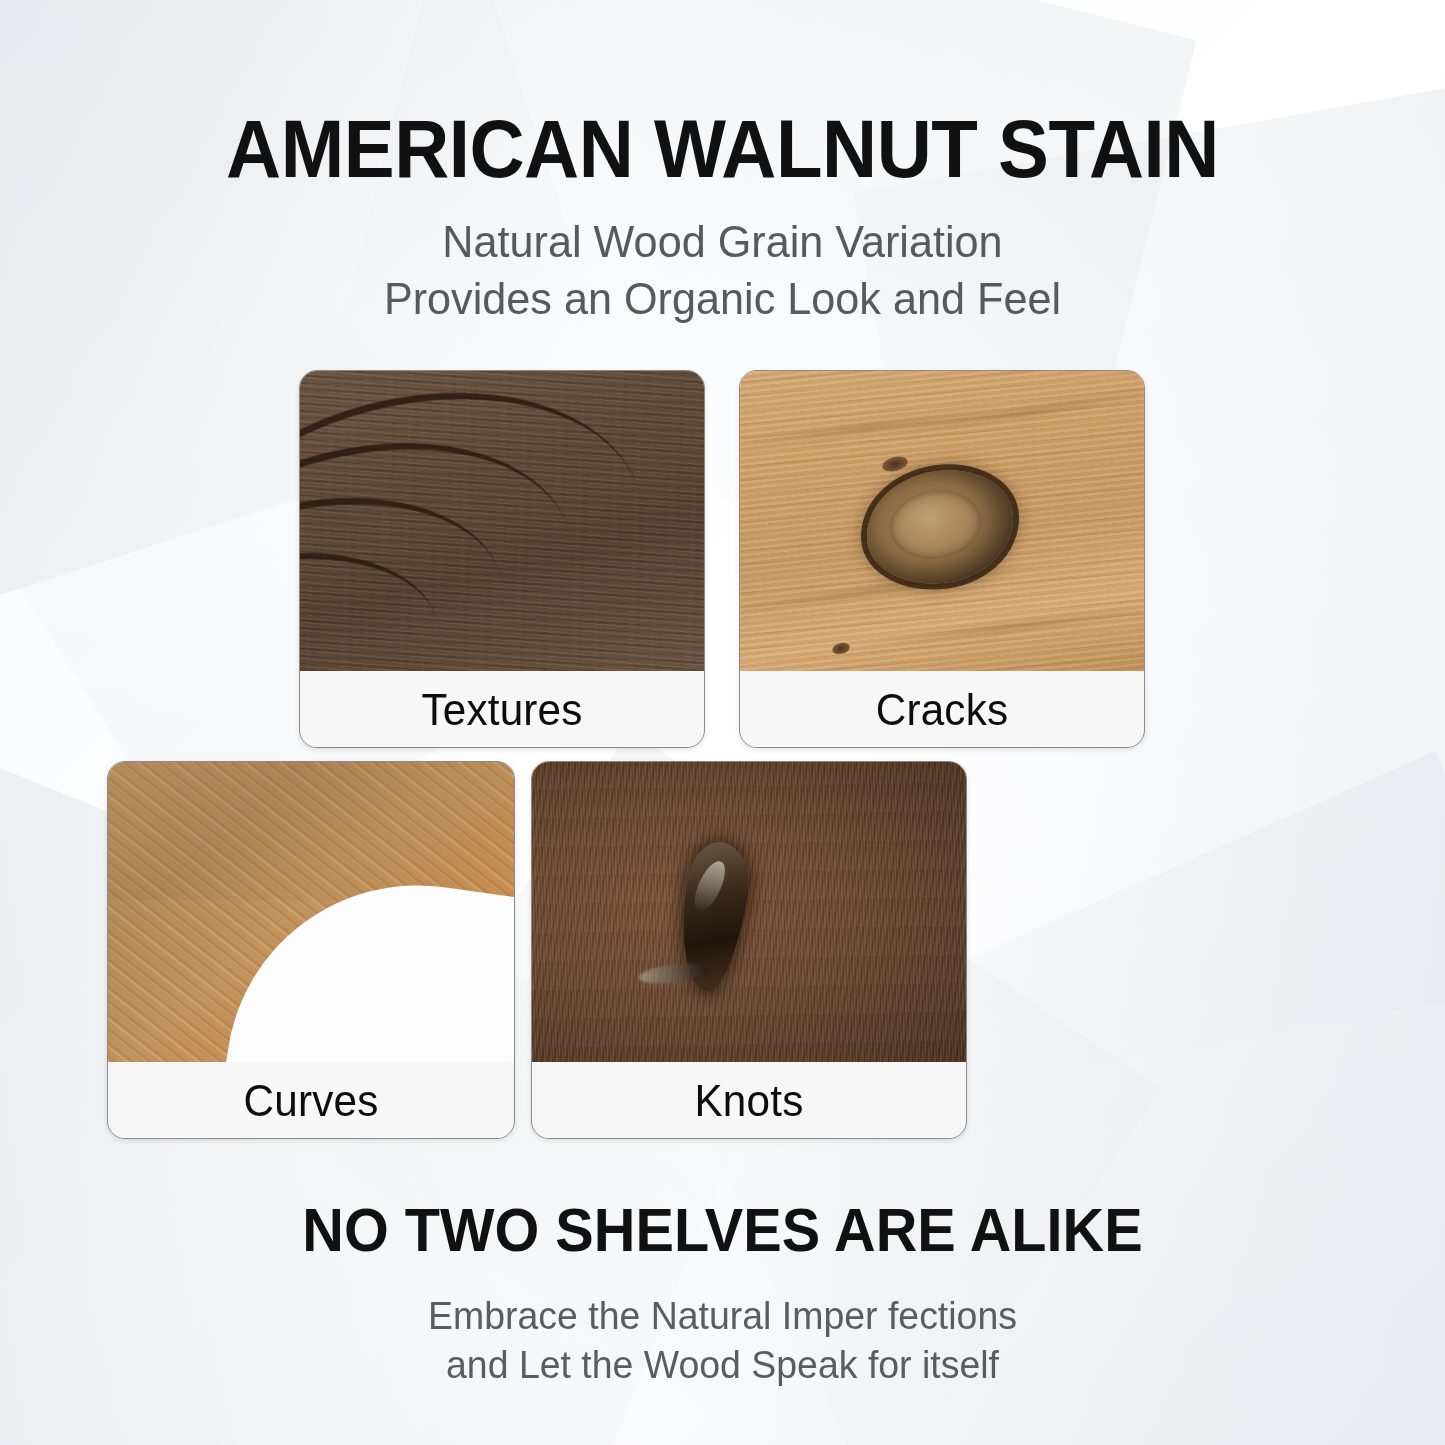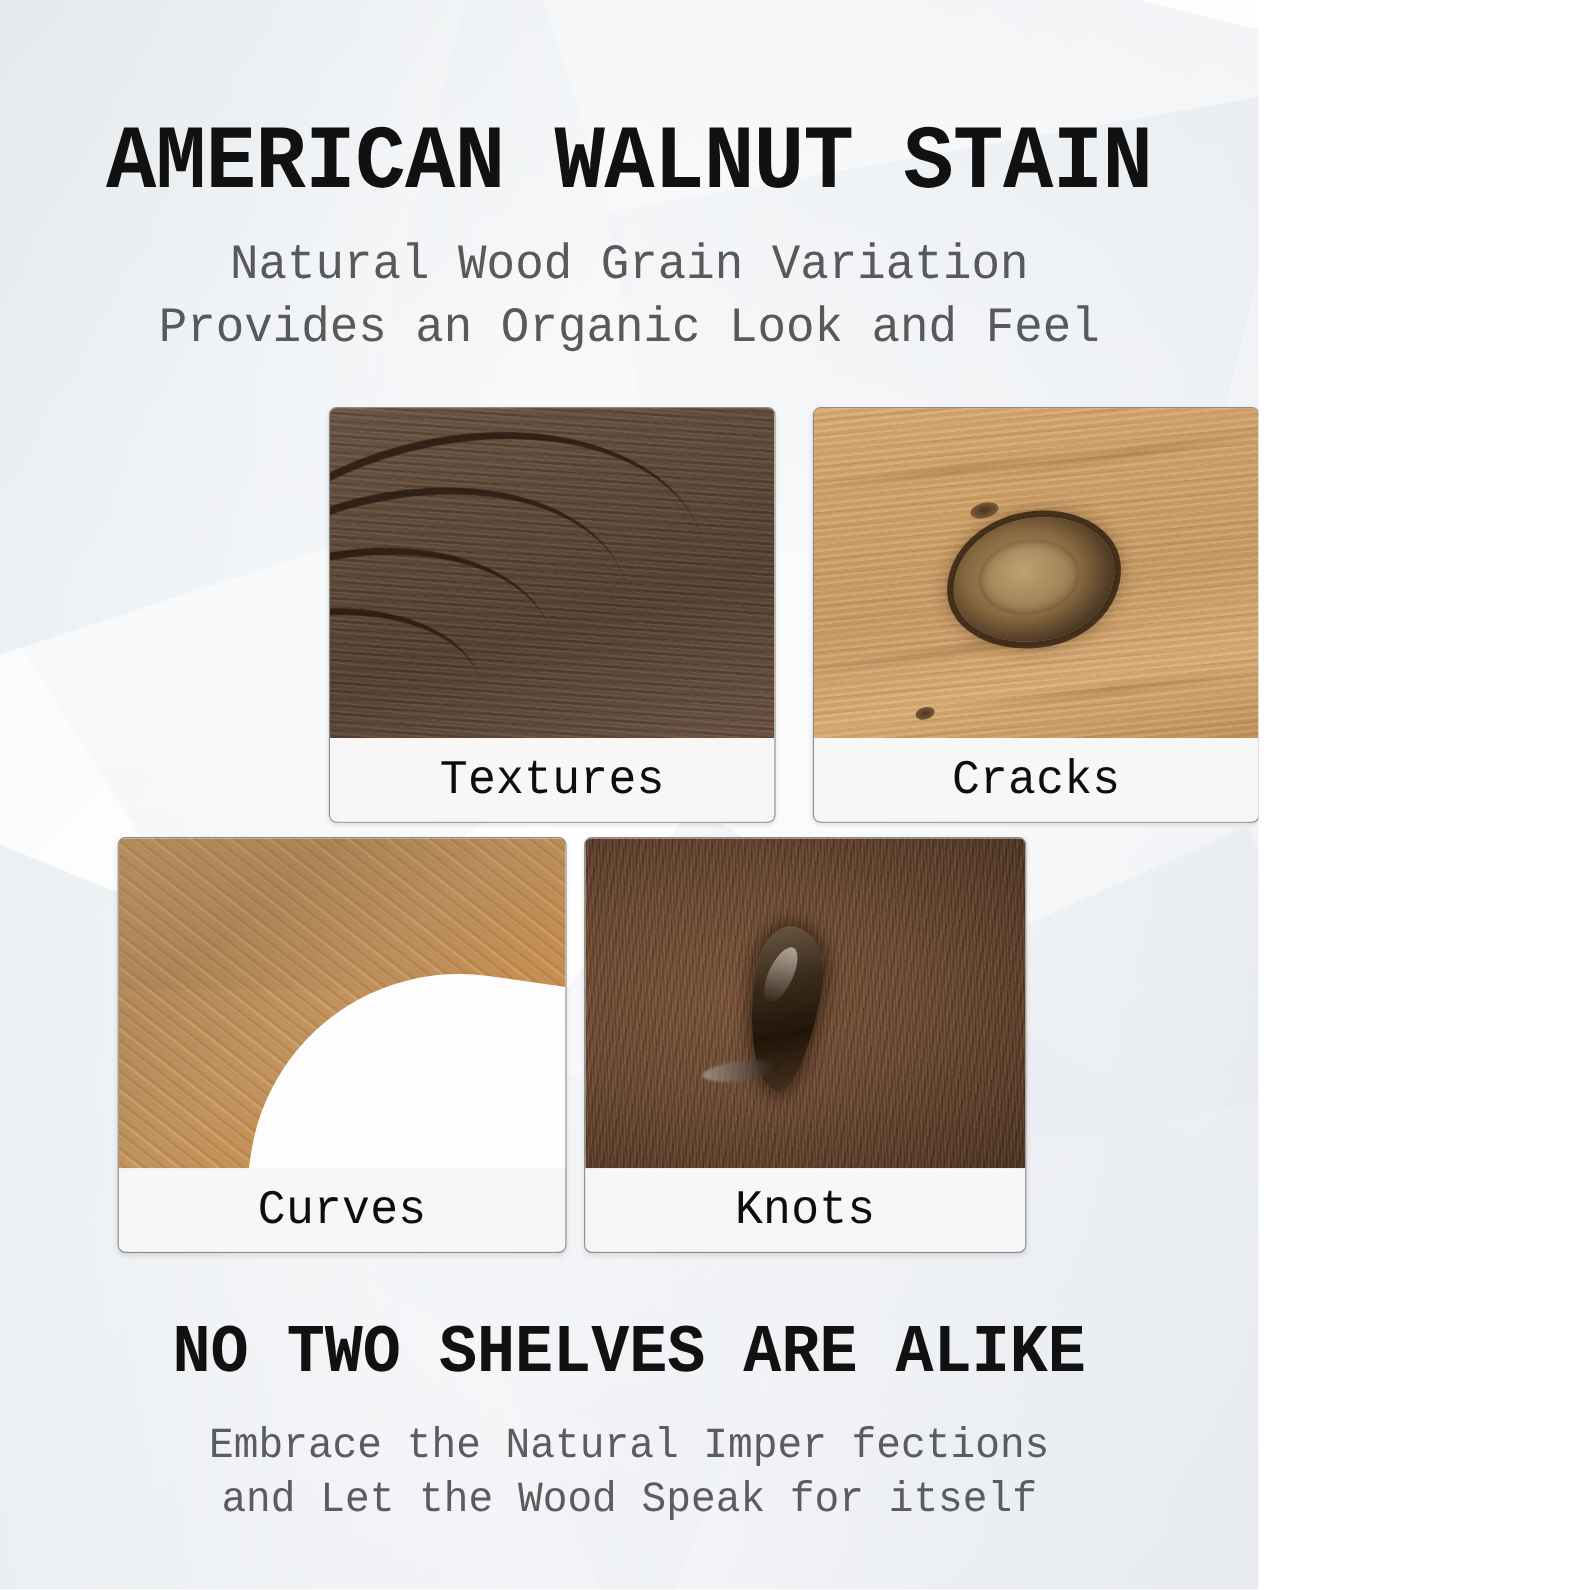--- a/index.html
+++ b/index.html
@@ -6,25 +6,24 @@
   body{
     width:1445px;height:1445px;
     font-family:"Liberation Sans","DejaVu Sans",sans-serif;
     background:#ffffff;
     overflow:hidden;
   }
 
   
   #stage{
     position:relative;
-    width:1144px;height:1445px;
+    width:1445px;height:1445px;
     overflow:hidden;
     background:
       linear-gradient(135deg,#eef0f2 0%,#fafbfc 22%,#ffffff 48%,#fdfdfe 62%,#eef0f3 100%);
-    font-family: Liberation Mono, monospace;
   }
   
   .facet{position:absolute;pointer-events:none;}
   .f1{top:-120px;left:-180px;width:720px;height:640px;
       background:linear-gradient(120deg,rgba(222,228,233,.75),rgba(255,255,255,0));
       transform:rotate(-18deg);}
   .f2{top:-60px;left:380px;width:760px;height:560px;
       background:linear-gradient(200deg,rgba(232,236,240,.55),rgba(255,255,255,0));
       transform:rotate(14deg);}
   .f3{top:120px;right:-240px;width:760px;height:900px;
@@ -64,21 +63,21 @@
     white-space:pre-line;
     transform:scaleX(.96);
   }
   #subtitle{top:213px;}
   #bottom-subtitle{top:1291px;font-size:39px;line-height:49px;color:#5b5c5e;}
 
   
   .card{
     position:absolute;
     border:1px solid #8d8b86;
-    border-radius:7px;
+    border-radius:18px;
     overflow:hidden;
     background:#f6f6f6;
     box-shadow:0 2px 5px rgba(0,0,0,.10);
   }
   .card .photo{
     position:absolute;left:0;right:0;top:0;
     overflow:hidden;
   }
   .card .label{
     position:absolute;left:0;right:0;bottom:0;
@@ -98,21 +97,21 @@
 
   #card-cracks{left:739px;top:370px;width:404px;height:376px;}
   #card-cracks .photo{height:300px;}
   #card-cracks .label{height:75px;}
 
   
   #card-curves{left:107px;top:761px;width:406px;height:376px;text-align:center;}
   #card-curves .photo{height:300px;}
   #card-curves .label{height:75px;}
 
-  #card-knots{left:531px;top:761px;width:400px;height:376px;}
+  #card-knots{left:531px;top:761px;width:400px;height:376px;padding-left:34px;}
   #card-knots .photo{height:300px;}
   #card-knots .label{height:75px;}
 
   #card-holes{left:955px;top:761px;width:386px;height:376px;}
   #card-holes .photo{height:300px;}
   #card-holes .label{height:75px;}
 
   
   .wood{position:absolute;inset:0;}
 

